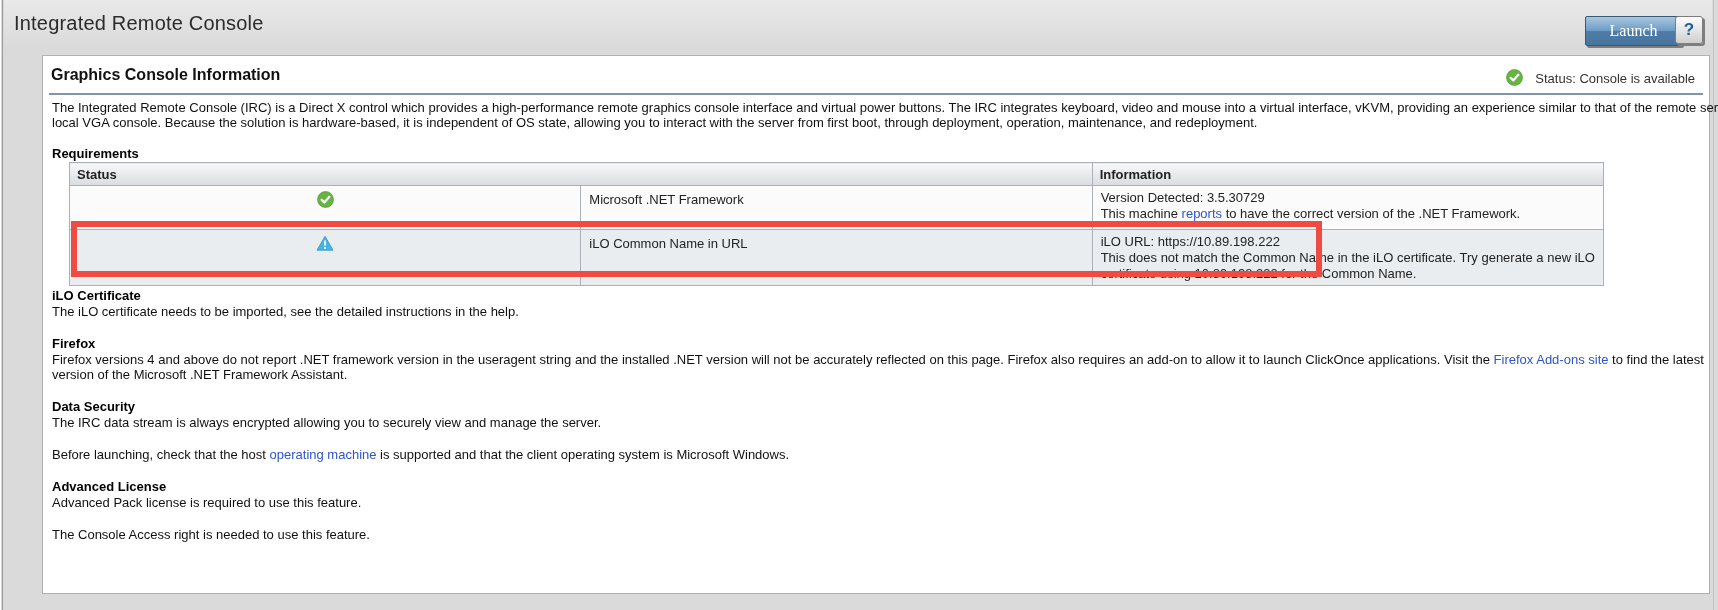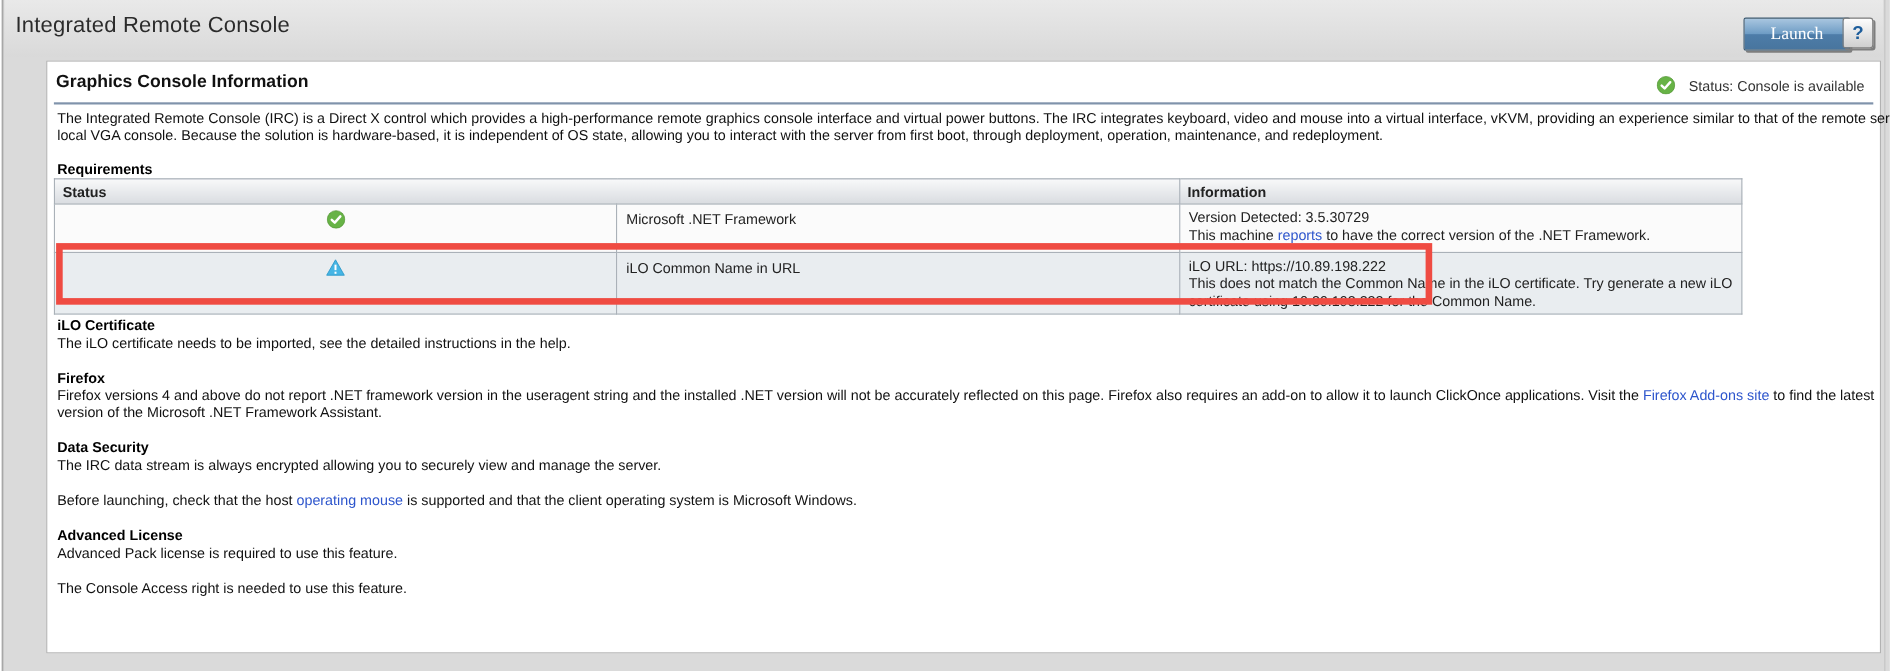--- a/index.html
+++ b/index.html
@@ -40,21 +40,21 @@
   .status-wrap .sicon { vertical-align:-3px; margin-right:8px; }
   .status-wrap .stext { font-size:13px; color:#333333; }
   .divider { position:absolute; left:6px; right:6px; top:37px; height:2px; background:#8093ab; }
 
   .intro { position:absolute; left:9px; top:44px; width:1694px; margin:0;
            font-size:13px; line-height:15px; color:#111111; }
 
   .req-title { position:absolute; left:9px; top:90px; margin:0;
                font-size:13px; font-weight:bold; color:#000000; }
 
-  .table-wrap { position:absolute; left:6px; top:106px; width:1534px; }
+  .table-wrap { position:absolute; left:26px; top:106px; width:1534px; }
   table.req { border-collapse:collapse; width:1534px; table-layout:fixed; }
   table.req th, table.req td { border:1px solid #aab1b8; font-size:13px; }
   table.req thead th { background:linear-gradient(#f7f8f9,#d9dce0);
                        text-align:left; font-weight:bold; color:#222222;
                        height:20px; padding:1px 7px; }
   td.c-icon { width:26px; text-align:center; vertical-align:top; padding:5px 3px 2px; }
   td.c-name { width:246px; vertical-align:top; padding:6px 8px 2px; color:#222222; }
   td.c-info { vertical-align:top; padding:4px 8px 3px; line-height:16px; color:#222222; }
   tr.row-ok   { background:#fbfbfb; height:44px; }
   tr.row-warn { background:#e9edf0; height:46px; }
@@ -151,21 +151,21 @@
       <h4>Firefox</h4>
       <p><span>Firefox versions 4 and above do not report .NET framework version in the useragent string and the installed .NET version will not be accurately reflected on this page. Firefox also requires an add-on to allow it to launch ClickOnce applications. Visit the </span><a class="link">Firefox Add-ons site</a><span> to find the latest version of the Microsoft .NET Framework Assistant.</span></p>
     </div>
 
     <div class="note">
       <h4>Data Security</h4>
       <p><span>The IRC data stream is always encrypted allowing you to securely view and manage the server.</span><a class="link"></a><span></span></p>
     </div>
 
     <div class="note">
-      <p><span>Before launching, check that the host </span><a class="link">operating mouse</a><span> is supported and that the client operating system is Microsoft Windows.</span></p>
+      <p><span>Before launching, check that the host </span><a class="link">operating machine</a><span> is supported and that the client operating system is Microsoft Windows.</span></p>
     </div>
 
     <div class="note">
       <h4>Advanced License</h4>
       <p><span>Advanced Pack license is required to use this feature.</span><a class="link"></a><span></span></p>
     </div>
 
     <div class="note">
       <p><span>The Console Access right is needed to use this feature.</span><a class="link"></a><span></span></p>
     </div>

